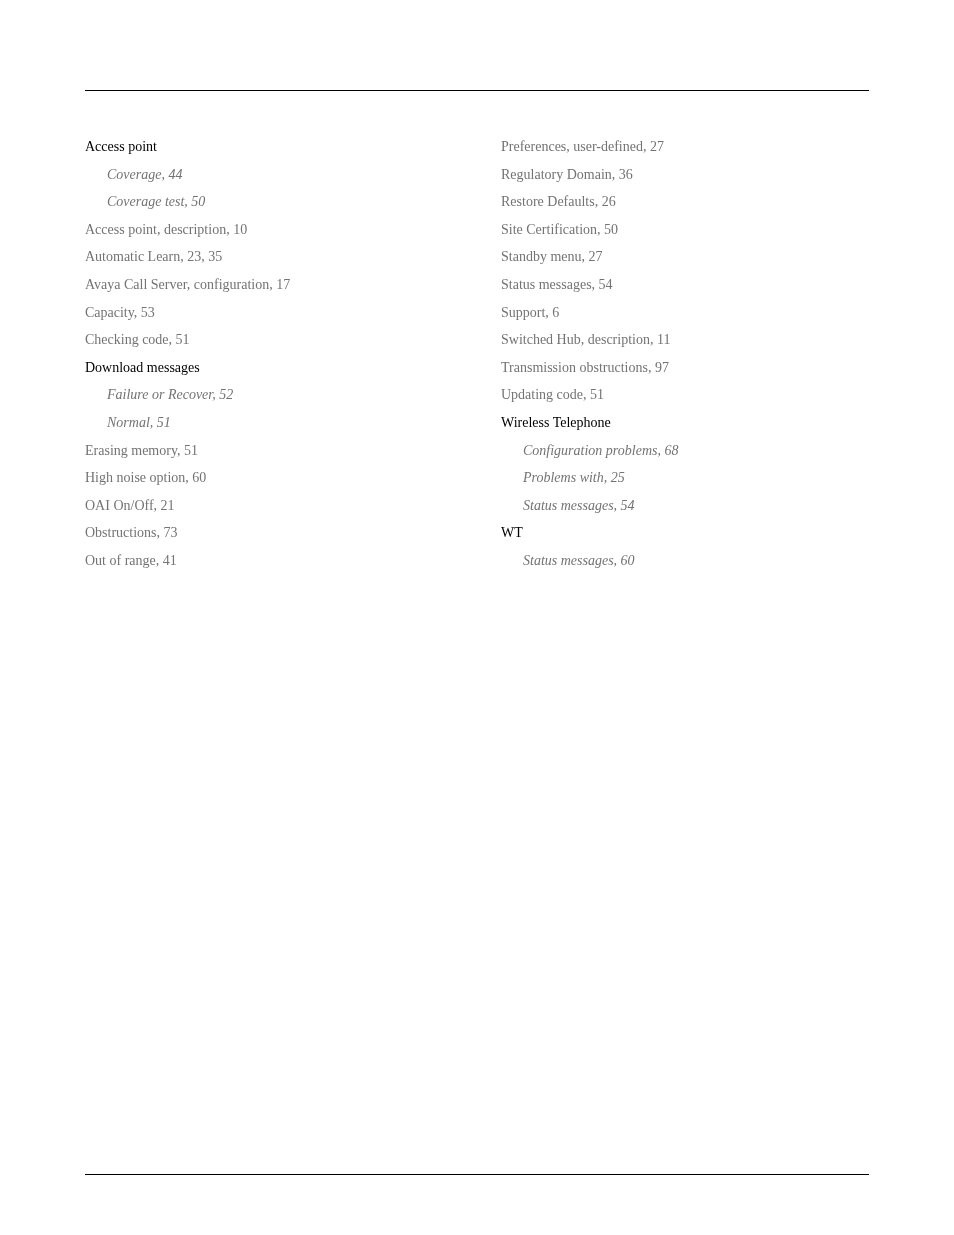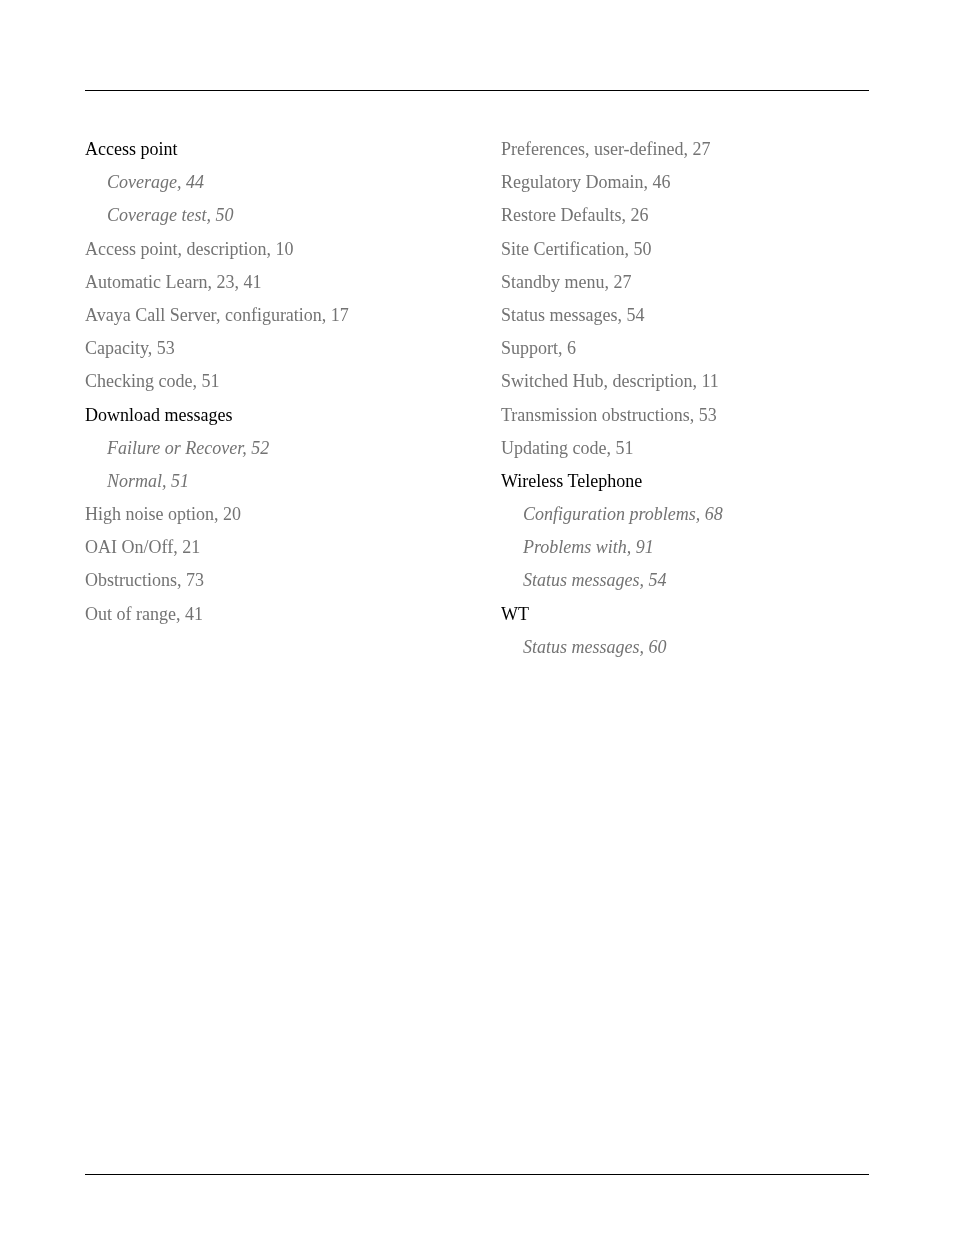--- a/index.html
+++ b/index.html
@@ -22,21 +22,21 @@
       margin-bottom: 46px;
     }
     .columns {
       display: flex;
       gap: 48px;
     }
     .col {
       flex: 1;
     }
     .entry {
-      font-size: 18px;
+      font-size: 14px;
       line-height: 1.4;
       margin-bottom: 8px;
       color: #000;
     }
     .entry.link {
       color: #737373;
     }
     .indent-1 {
       padding-left: 22px;
       font-style: italic;
@@ -53,45 +53,46 @@
 <body>
 
 <div class="page-container">
   <div class="top-rule"></div>
   <div class="columns">
     <div class="col" id="left-col">
         <div class="entry">Access point</div>
         <div class="entry link indent-1">Coverage, 44</div>
         <div class="entry link indent-1">Coverage test, 50</div>
         <div class="entry link">Access point, description, 10</div>
-        <div class="entry link">Automatic Learn, 23, 41</div>
+        <div class="entry link">Automatic Learn, 23, 35</div>
         <div class="entry link">Avaya Call Server, configuration, 17</div>
         <div class="entry link">Capacity, 53</div>
         <div class="entry link">Checking code, 51</div>
         <div class="entry">Download messages</div>
         <div class="entry link indent-1">Failure or Recover, 52</div>
         <div class="entry link indent-1">Normal, 51</div>
-        <div class="entry link">High noise option, 20</div>
+        <div class="entry link">Erasing memory, 51</div>
+        <div class="entry link">High noise option, 60</div>
         <div class="entry link">OAI On/Off, 21</div>
         <div class="entry link">Obstructions, 73</div>
         <div class="entry link">Out of range, 41</div>
       </div>
     <div class="col" id="right-col">
         <div class="entry link">Preferences, user-defined, 27</div>
-        <div class="entry link">Regulatory Domain, 46</div>
+        <div class="entry link">Regulatory Domain, 36</div>
         <div class="entry link">Restore Defaults, 26</div>
         <div class="entry link">Site Certification, 50</div>
         <div class="entry link">Standby menu, 27</div>
         <div class="entry link">Status messages, 54</div>
         <div class="entry link">Support, 6</div>
         <div class="entry link">Switched Hub, description, 11</div>
-        <div class="entry link">Transmission obstructions, 53</div>
+        <div class="entry link">Transmission obstructions, 97</div>
         <div class="entry link">Updating code, 51</div>
         <div class="entry">Wireless Telephone</div>
         <div class="entry link indent-1">Configuration problems, 68</div>
-        <div class="entry link indent-1">Problems with, 91</div>
+        <div class="entry link indent-1">Problems with, 25</div>
         <div class="entry link indent-1">Status messages, 54</div>
         <div class="entry">WT</div>
         <div class="entry link indent-1">Status messages, 60</div>
       </div>
   </div>
 </div>
 <div class="bottom-rule"></div>
 
 </body></html>

